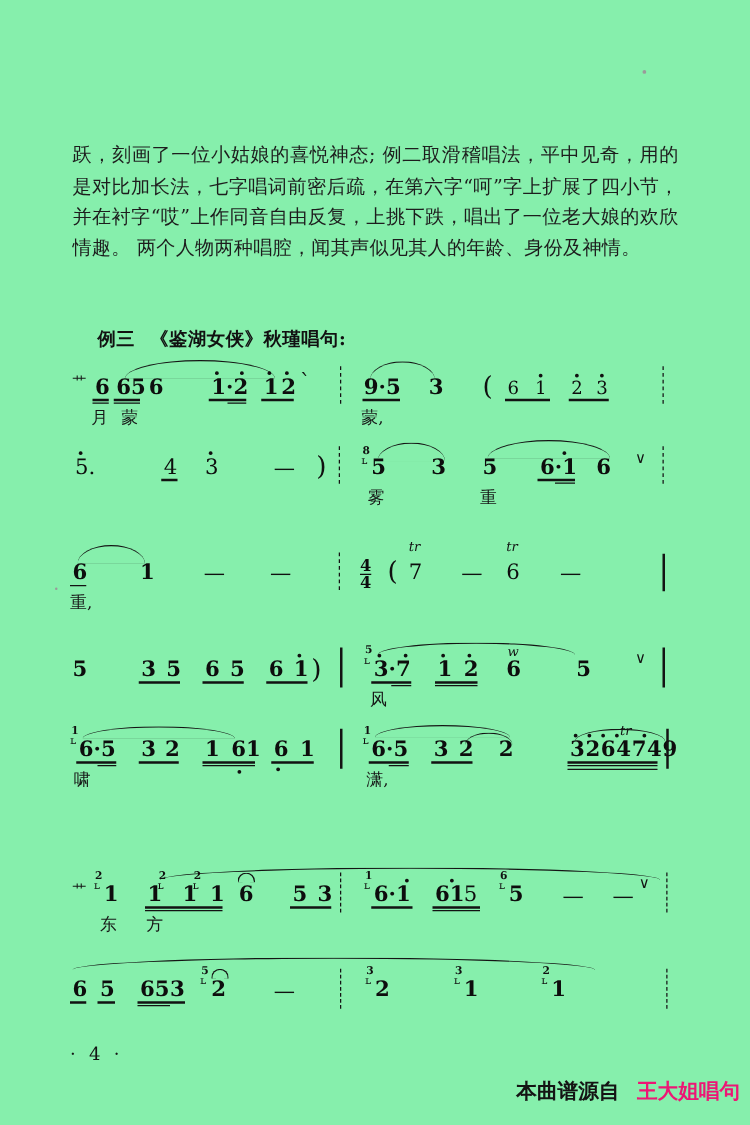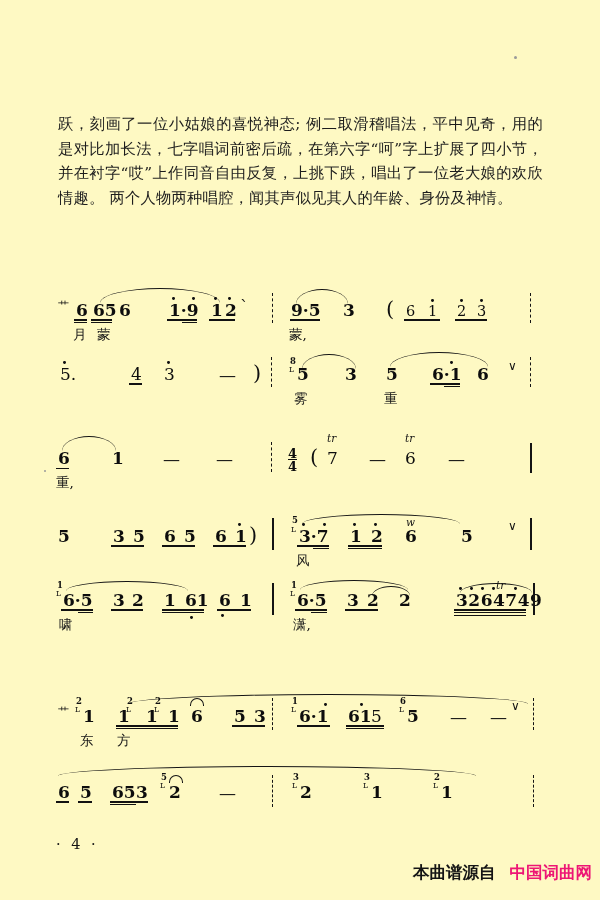--- a/index.html
+++ b/index.html
@@ -4,21 +4,21 @@
 <style>
   html, body {
     margin: 0;
     padding: 0;
     background: #ffffff;
   }
   .page {
     position: relative;
     width: 600px;
     height: 900px;
-    background: #fef9c3;
+    background: #86efac;
     overflow: hidden;
     font-family: "DejaVu Sans", sans-serif;
   }
   .speck {
     position: absolute;
     width: 3px; height: 3px;
     background: #9a9a9a;
     border-radius: 50%;
   }
 
@@ -212,37 +212,40 @@
 </head>
 <body>
 
 <div class="page">
 
   <div class="speck" style="left:514px;top:56px;"></div>
   <div class="speck" style="left:44px;top:470px;width:2px;height:2px;"></div>
 
   <div class="prose">跃，刻画了一位小姑娘的喜悦神态; 例二取滑稽唱法，平中见奇，用的是对比加长法，七字唱词前密后疏，在第六字“呵”字上扩展了四小节，并在衬字“哎”上作同音自由反复，上挑下跌，唱出了一位老大娘的欢欣情趣。 两个人物两种唱腔，闻其声似见其人的年龄、身份及神情。</div>
 
+  <div class="ex-head" style="left:78px;top:262px;">
+    <span>例三</span><span class="gap"></span><span>《鉴湖女侠》秋瑾唱句:</span>
+  </div>
 
   <div class="sys" style="top:288px;">
     <div class="keymark" style="left:58px;top:12px;">艹</div>
 
     <div class="note" style="left:76px;top:14px;">6</div>
     <div class="beam" style="left:74px;top:31px;width:13px;"></div>
     <div class="beam thin" style="left:74px;top:34px;width:13px;"></div>
 
     <div class="note" style="left:93px;top:14px;">65</div>
     <div class="beam" style="left:91px;top:31px;width:21px;"></div>
     <div class="beam thin" style="left:91px;top:34px;width:21px;"></div>
 
     <div class="note" style="left:119px;top:14px;">6</div>
 
     <div class="slur" style="left:100px;top:0px;width:120px;"></div>
 
-    <div class="note" style="left:169px;top:14px;">1·9</div>
+    <div class="note" style="left:169px;top:14px;">1·2</div>
     <div class="odot" style="left:172px;top:9px;"></div>
     <div class="odot" style="left:192px;top:9px;"></div>
     <div class="beam" style="left:167px;top:31px;width:30px;"></div>
     <div class="beam thin" style="left:182px;top:34px;width:15px;"></div>
 
     <div class="note" style="left:211px;top:14px;">1</div>
     <div class="odot" style="left:214px;top:9px;"></div>
     <div class="note" style="left:225px;top:14px;">2</div>
     <div class="odot" style="left:228px;top:9px;"></div>
     <div class="beam" style="left:209px;top:31px;width:26px;"></div>
@@ -532,16 +535,16 @@
     <div class="grace" style="left:434px;top:7px;">2</div>
     <div class="grace-hook" style="left:433px;top:15px;">ʟ</div>
     <div class="note" style="left:441px;top:18px;">1</div>
 
     <div class="bar dashed" style="left:533px;top:9px;height:32px;"></div>
   </div>
 
   <div class="pagenum">· 4 ·</div>
 
   <div class="watermark">
-    <span class="w-src">本曲谱源自</span><span class="w-site">中国词曲网</span>
+    <span class="w-src">本曲谱源自</span><span class="w-site">王大姐唱句</span>
   </div>
 
 </div>
 
 </body></html>

